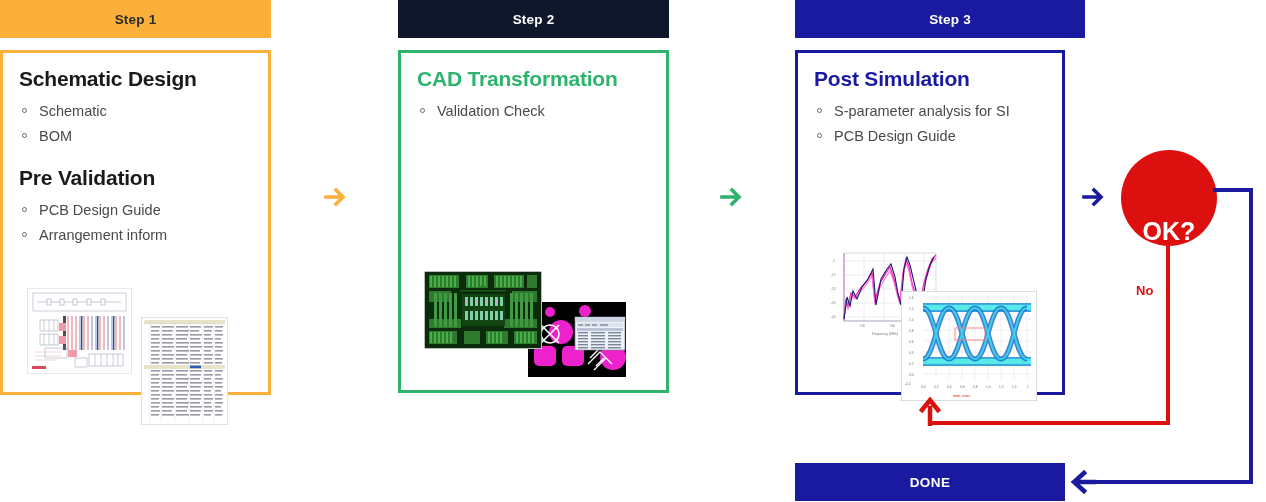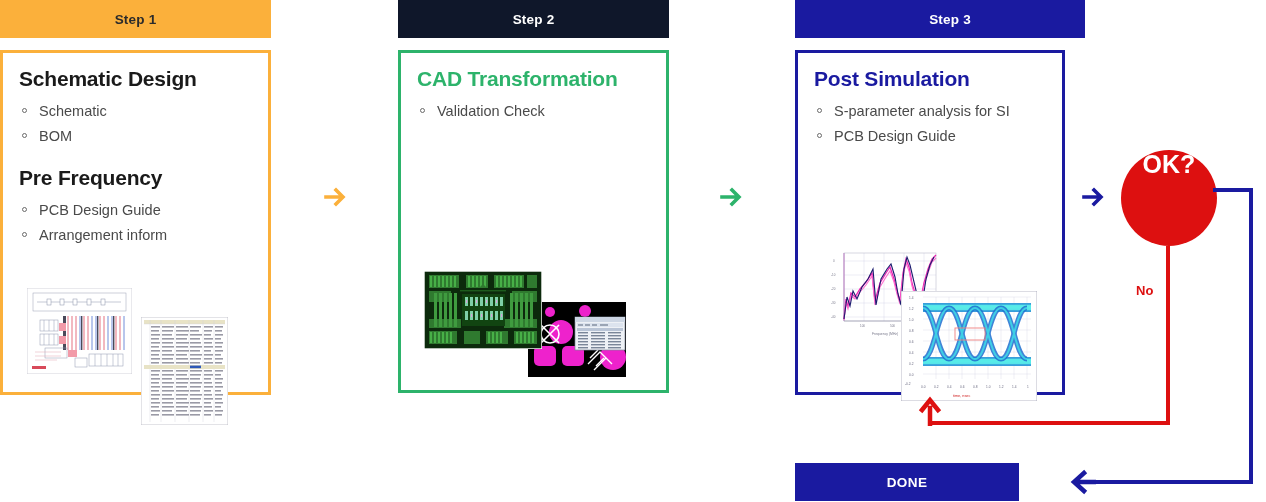--- a/index.html
+++ b/index.html
@@ -97,21 +97,21 @@
     width: 26px;
     height: 26px;
   }
 
   
   .decision {
     position: absolute;
     border-radius: 50%;
     background: #DD1010;
     display: flex;
-    align-items: flex-start;
+    align-items: flex-end;
     justify-content: center;
     color: #ffffff;
     font-size: 25px;
     font-weight: bold;
   }
 
   .no-label {
     position: absolute;
     color: #DD1010;
     font-size: 13px;
@@ -157,21 +157,21 @@
         <ul class="bullets">
           <li>
             <span>Schematic</span>
           </li>
           <li>
             <span>BOM</span>
           </li>
         </ul>
       </div>
       <div class="sec-block">
-        <div class="sec-title c-dark">Pre Frequency</div>
+        <div class="sec-title c-dark">Pre Validation</div>
         <ul class="bullets">
           <li>
             <span>PCB Design Guide</span>
           </li>
           <li>
             <span>Arrangement inform</span>
           </li>
         </ul>
       </div>
     </div>
@@ -710,17 +710,17 @@
   </svg>
   <div class="no-label" style="left:1136px; top:283px;">No</div>
 
   <div class="line" style="left:1213px; top:188px; width:40px; height:4px;"></div>
   <div class="line" style="left:1249px; top:188px; width:4px; height:294px;"></div>
   <div class="line" style="left:1090px; top:480px; width:163px; height:4px;"></div>
   <svg style="position:absolute; left:1066px; top:468px;" width="30" height="28" viewBox="0 0 30 28">
     <path d="M28 14 H10 M18 5 L8 14 L18 23" stroke="#1A1AA0" stroke-width="4.5" fill="none" stroke-linecap="square" stroke-linejoin="miter"></path>
   </svg>
 
-  <div class="done-bar" style="left:795px; top:463px; width:224px; height:38px;">
+  <div class="done-bar" style="left:795px; top:463px; width:270px; height:38px;">
     <span>DONE</span>
   </div>
 
 </div>
 
 </body></html>

